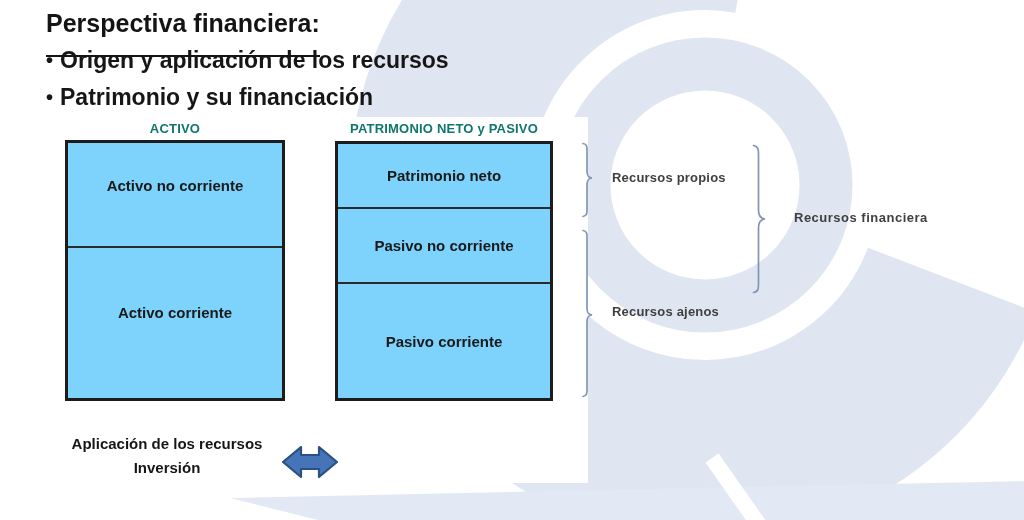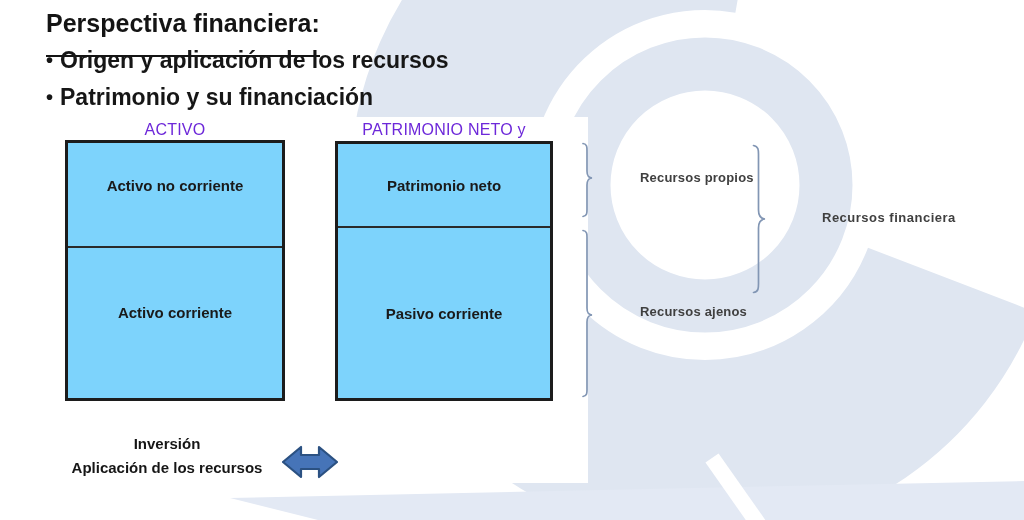--- a/index.html
+++ b/index.html
@@ -11,36 +11,36 @@
   }
   .abs{position:absolute;}
   .watermark{left:0;top:0;width:1024px;height:520px;pointer-events:none;}
   .panel{left:55px;top:117px;width:533px;height:366px;background:#ffffff;}
 
   .title{left:46px;top:9px;font-size:25px;font-weight:700;color:#141414;}
   .title .underline{border-bottom:2.5px solid #141414;padding-bottom:17px;display:inline-block;}
   .bullet-line{left:46px;font-size:23px;font-weight:700;color:#161616;white-space:nowrap;}
   .bullet-line .marker{margin-right:7px;font-size:20px;vertical-align:1px;}
 
-  .col-header{font-size:16px;font-weight:400;color:#6d28d9;text-align:center;letter-spacing:.2px;}
+  .col-header{font-size:13px;font-weight:700;color:#0f766e;text-align:center;letter-spacing:.2px;}
   .hdr-left{left:65px;top:121px;width:220px;}
   .hdr-right{left:335px;top:121px;width:218px;}
 
   .bs-box{border:3px solid #1c1c1c;background:#7dd3fc;box-sizing:border-box;display:flex;flex-direction:column;}
   .box-left{left:65px;top:140px;width:220px;height:261px;}
   .box-right{left:335px;top:141px;width:218px;height:260px;}
   .cell{display:flex;align-items:center;justify-content:center;
         font-size:15px;font-weight:700;color:#1a1a1a;box-sizing:border-box;}
   .box-left .cell-1{height:105px;border-bottom:2px solid #2a2a2a;padding-bottom:18px;}
   .box-left .cell-2{flex:1;padding-bottom:22px;}
-  .box-right .cell-1{height:84px;border-bottom:2px solid #2a2a2a;}
+  .box-right .cell-1{height:65px;border-bottom:2px solid #2a2a2a;}
   .box-right .cell-2{height:75px;border-bottom:2px solid #2a2a2a;}
   .box-right .cell-3{flex:1;padding-bottom:0;}
 
-  .brace-label{font-size:13px;font-weight:700;color:#3f3f3f;white-space:nowrap;letter-spacing:.2px;margin-left:28px;}
+  .brace-label{font-size:13px;font-weight:700;color:#3f3f3f;white-space:nowrap;letter-spacing:.2px;}
   .lbl-propios{left:612px;top:170px;}
   .lbl-ajenos{left:612px;top:304px;text-align:right;}
   .lbl-permanentes{left:794px;top:210px;letter-spacing:.5px;}
 
   .bottom-text{top:432px;text-align:center;font-size:15px;font-weight:700;color:#161616;line-height:24px;}
   .bt-left{left:58px;width:218px;}
   .bt-right{left:316px;width:206px;}
   .arrow-wrap{left:282px;top:443px;width:56px;height:38px;}
   svg{display:block;}
 </style>
@@ -68,36 +68,37 @@
 
 <div class="abs col-header hdr-left">ACTIVO</div>
 <div class="abs col-header hdr-right">PATRIMONIO NETO y PASIVO</div>
 
 <div class="abs bs-box box-left">
   <div class="cell cell-1">Activo no corriente</div>
   <div class="cell cell-2">Activo corriente</div>
 </div>
 <div class="abs bs-box box-right">
   <div class="cell cell-1">Patrimonio neto</div>
+  <div class="cell cell-2">Pasivo no corriente</div>
   <div class="cell cell-3">Pasivo corriente</div>
 </div>
 
 <svg class="abs watermark" width="1024" height="520" viewBox="0 0 1024 520" aria-hidden="true">
   <path d="M 583,143.5 C 587.5,144 587,148 587,152 L 587,171 C 587,175.5 588,177.5 592,178 C 588,178.5 587,180.5 587,185 L 587,208 C 587,212 587.5,216 583,216.5" fill="none" stroke-width="1.7" stroke-linecap="round" stroke="#8296b4"></path>
   <path d="M 583,230.5 C 587.5,231 587,235 587,239 L 587,308 C 587,312.5 588,314.5 592,315 C 588,315.5 587,317.5 587,322 L 587,388 C 587,392 587.5,396 583,396.5" fill="none" stroke-width="1.7" stroke-linecap="round" stroke="#8296b4"></path>
   <path d="M 753.5,145.5 C 759,146.5 758.5,151 758.5,156 L 758.5,210 C 758.5,215 760,218.5 765,219 C 760,219.5 758.5,223 758.5,228 L 758.5,282 C 758.5,287 759,292 753.5,292.5" fill="none" stroke-width="1.7" stroke-linecap="round" stroke="#8296b4"></path>
 </svg>
 
 <div class="abs brace-label lbl-propios">Recursos propios</div>
 <div class="abs brace-label lbl-ajenos">Recursos ajenos</div>
 <div class="abs brace-label lbl-permanentes">Recursos financiera</div>
 
 <div class="abs bottom-text bt-left">
+  <div>Aplicación de los recursos</div>
   <div>Inversión</div>
-  <div>Aplicación de los recursos</div>
 </div>
 <div class="abs bottom-text bt-right">
 </div>
 
 <div class="abs arrow-wrap">
   <svg width="56" height="38" viewBox="0 0 56 38">
     <polygon points="1,19 19,4 19,12 37,12 37,4 55,19 37,34 37,26 19,26 19,34" stroke="#2b5182" stroke-width="2.2" stroke-linejoin="round" fill="#4674b8"></polygon>
   </svg>
 </div>
 

